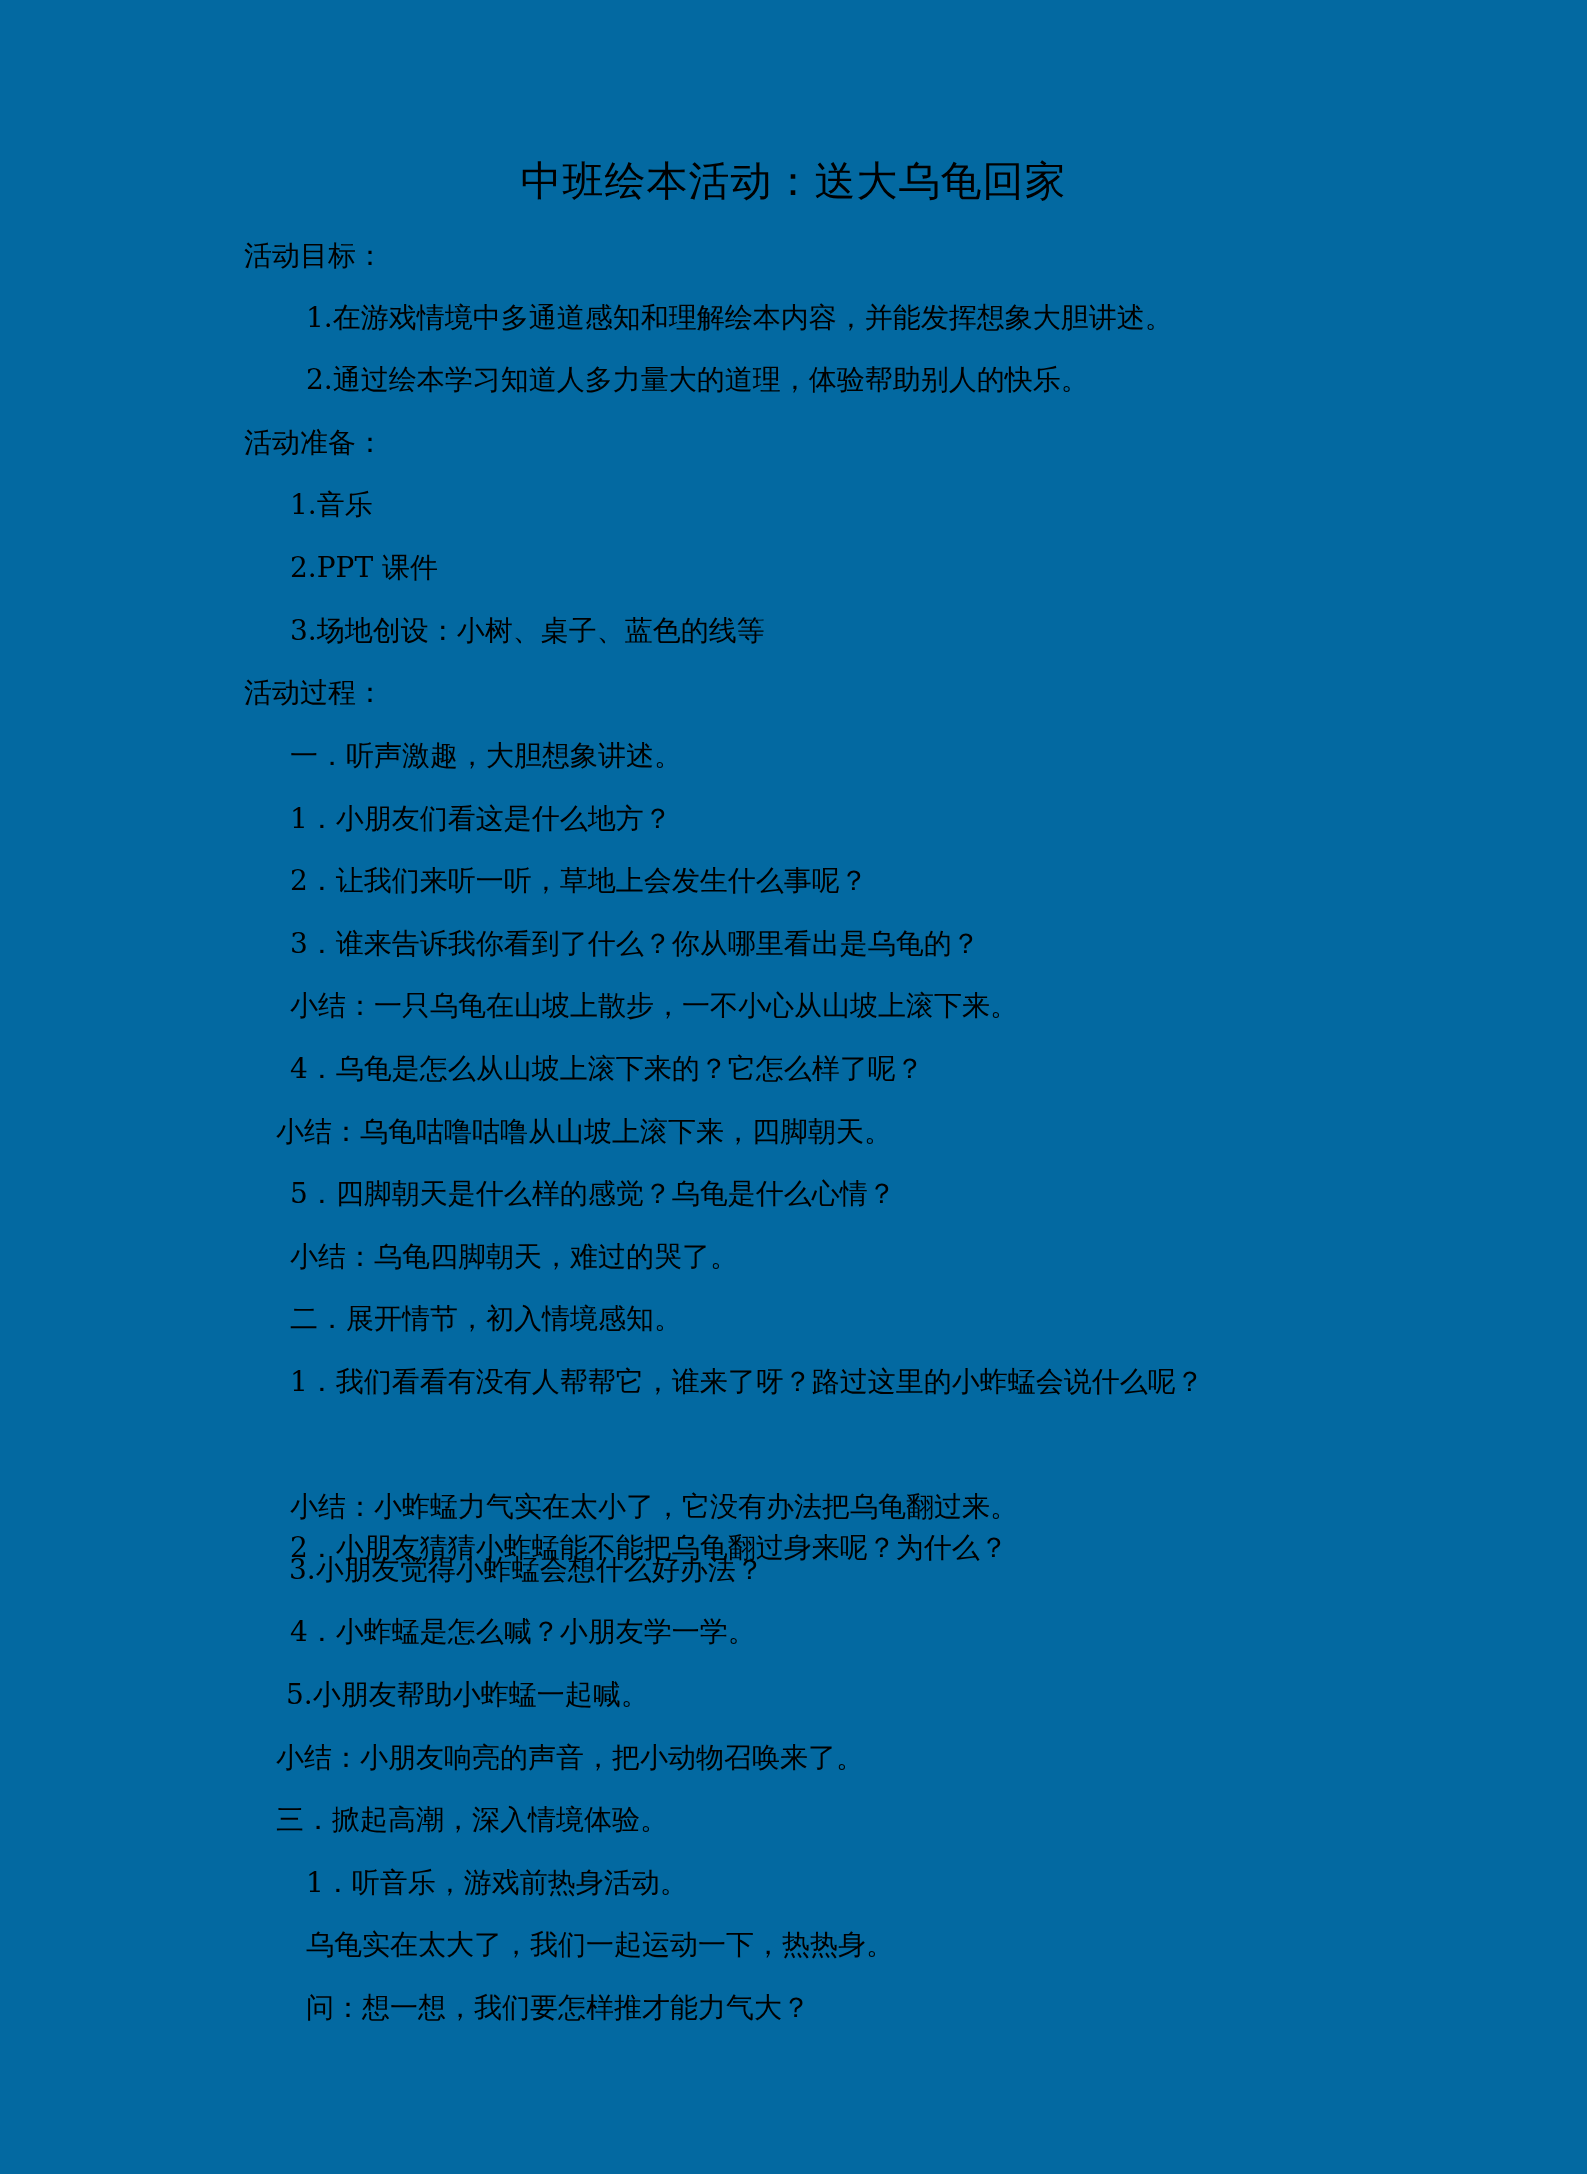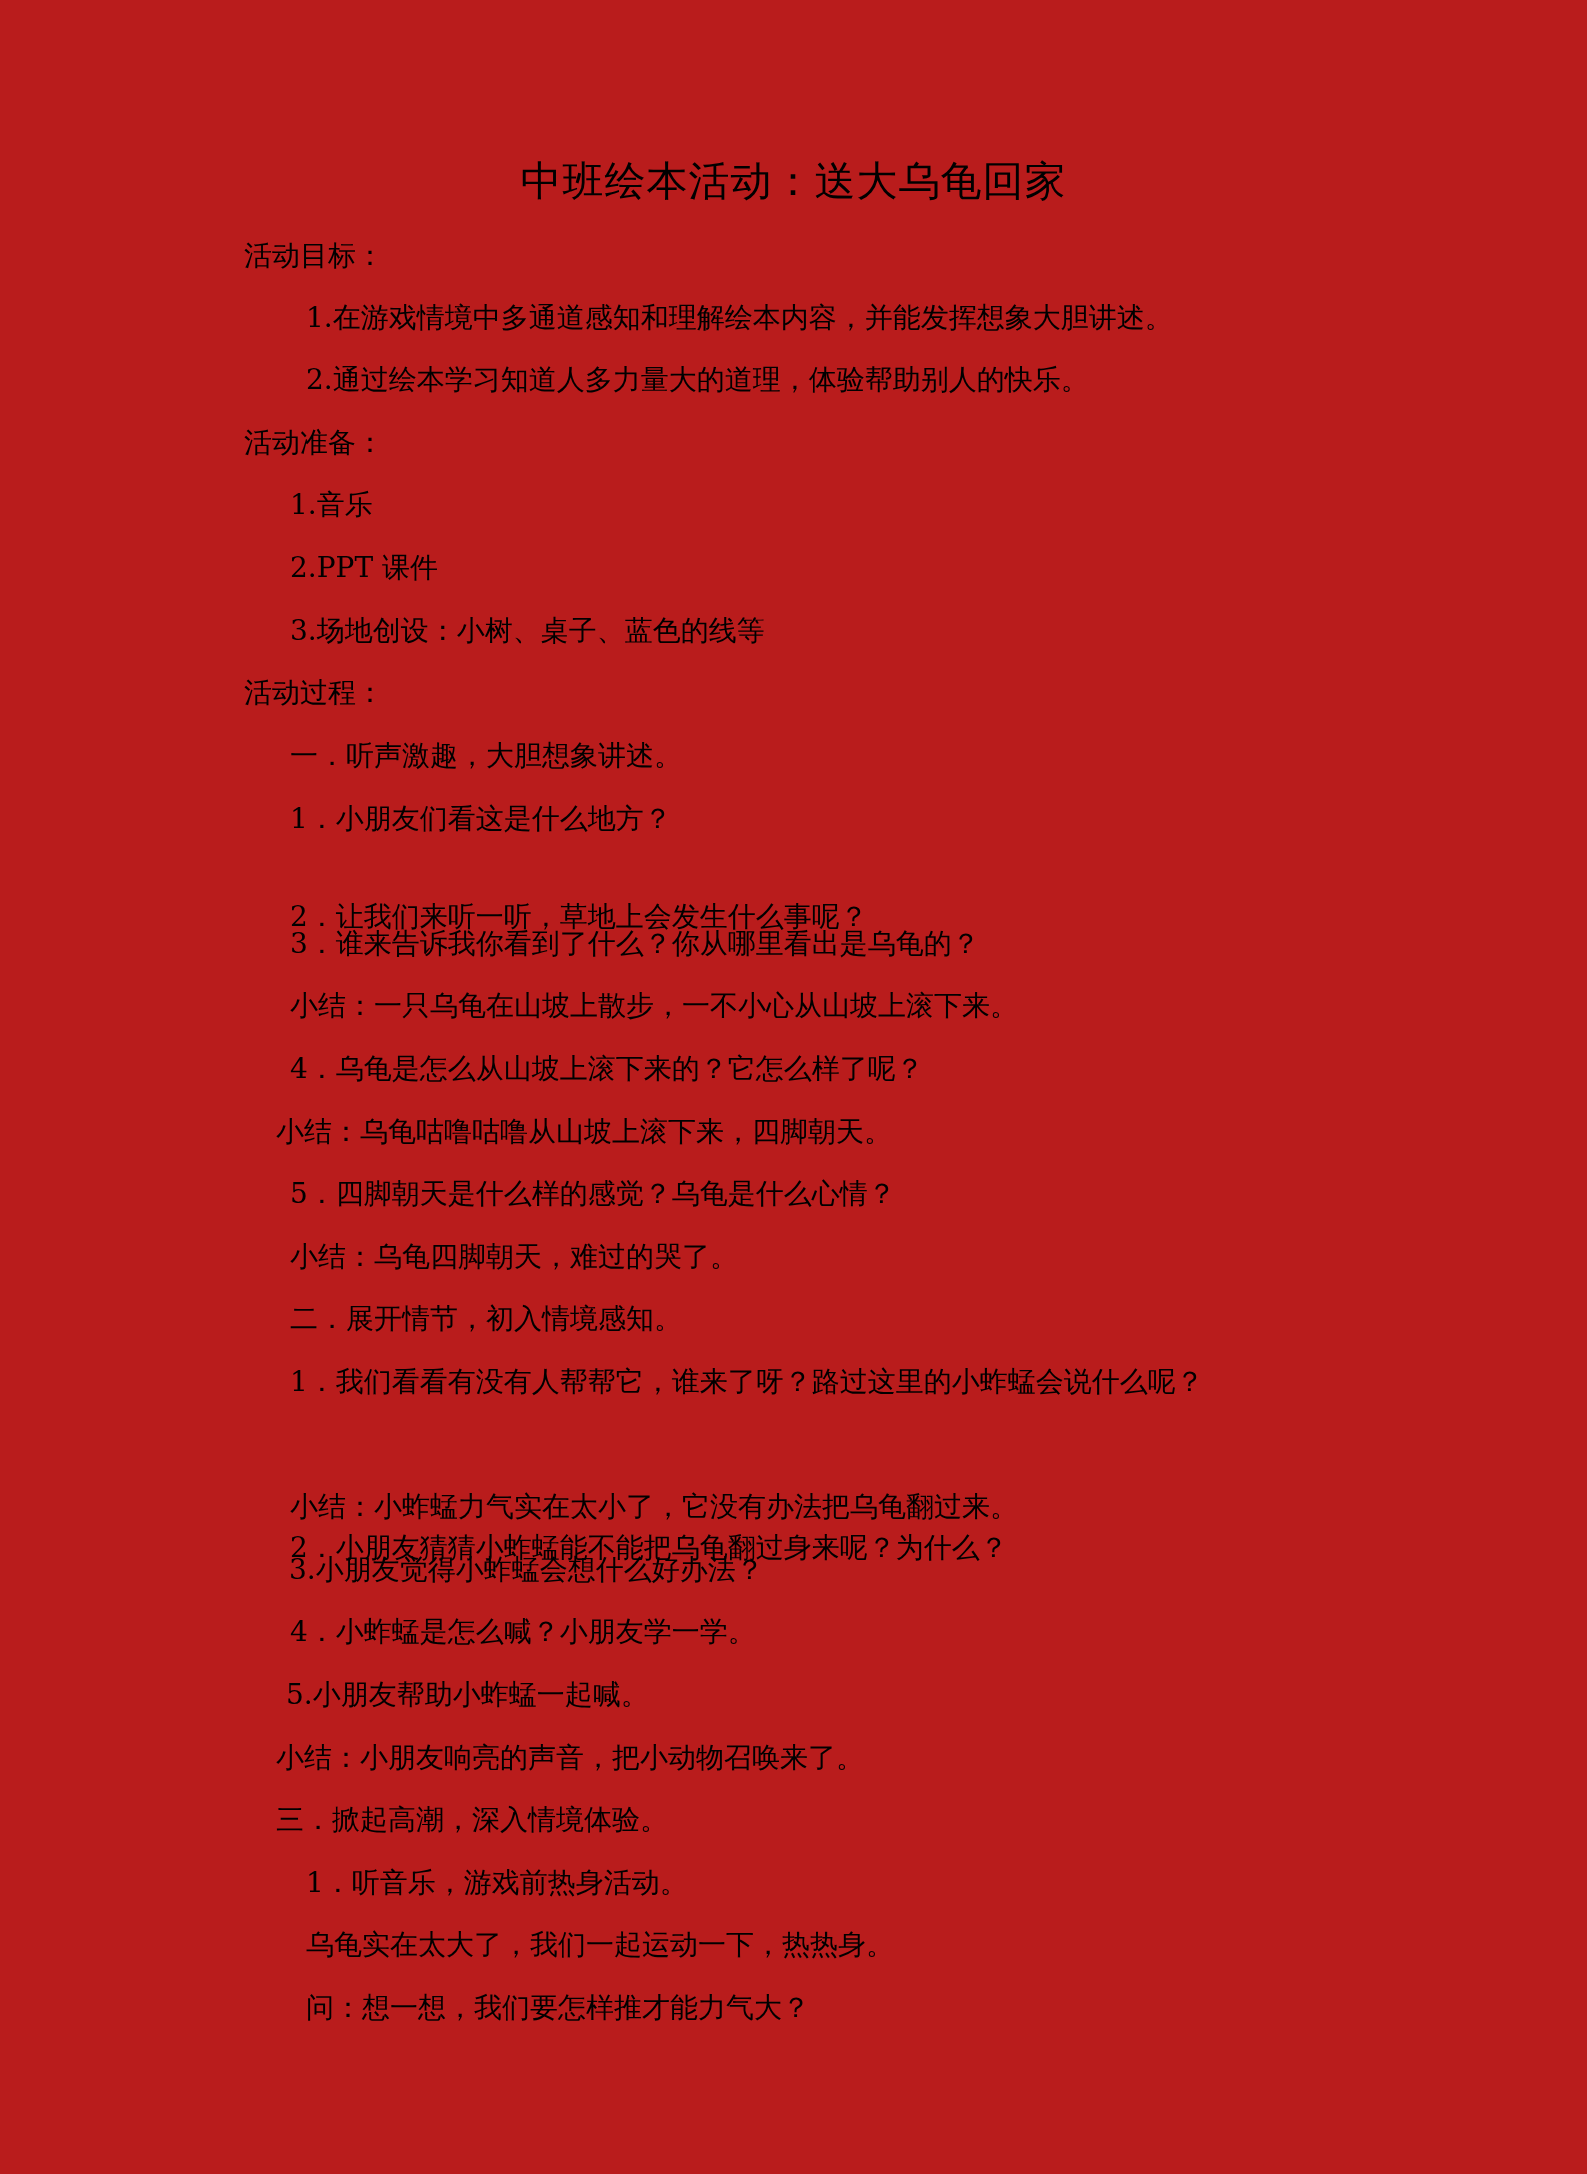--- a/index.html
+++ b/index.html
@@ -1,18 +1,18 @@
 <!DOCTYPE html>
 <html><head>
 <meta charset="utf-8">
 <style>
   html, body { margin: 0; padding: 0; background: #ffffff; }
   body { width: 1587px; height: 2174px; position: relative; overflow: hidden;
          font-family: "DejaVu Serif", "Liberation Serif", serif; color: #000; }
-  .page { position: absolute; left: 0; top: 0; width: 1587px; height: 2174px; background: #b91c1c; }
+  .page { position: absolute; left: 0; top: 0; width: 1587px; height: 2174px; background: #0369a1; }
   .title { position: absolute; left: 0; width: 1587px; top: 155px; text-align: center;
            font-size: 41px; line-height: 52px; letter-spacing: 1px; }
   .line { position: absolute; white-space: nowrap; font-size: 28px; line-height: 40px; }
   .heading { font-weight: normal; }
 </style>
 </head>
 <body>
 
 <div class="page">
   <div class="title">中班绘本活动：送大乌龟回家</div>
@@ -23,21 +23,21 @@
 
   <div class="line heading" style="left:244px;top:423px;">活动准备：</div>
   <div class="line" style="left:290px;top:485px;">1.音乐</div>
   <div class="line" style="left:290px;top:548px;">2.PPT 课件</div>
   <div class="line" style="left:290px;top:611px;">3.场地创设：小树、桌子、蓝色的线等</div>
 
   <div class="line heading" style="left:244px;top:673px;">活动过程：</div>
 
   <div class="line" style="left:290px;top:736px;">一．听声激趣，大胆想象讲述。</div>
   <div class="line" style="left:290px;top:799px;">1．小朋友们看这是什么地方？</div>
-  <div class="line" style="left:290px;top:861px;margin-top:36px;">2．让我们来听一听，草地上会发生什么事呢？</div>
+  <div class="line" style="left:290px;top:861px;">2．让我们来听一听，草地上会发生什么事呢？</div>
   <div class="line" style="left:290px;top:924px;">3．谁来告诉我你看到了什么？你从哪里看出是乌龟的？</div>
   <div class="line" style="left:290px;top:986px;">小结：一只乌龟在山坡上散步，一不小心从山坡上滚下来。</div>
   <div class="line" style="left:290px;top:1049px;">4．乌龟是怎么从山坡上滚下来的？它怎么样了呢？</div>
   <div class="line" style="left:276px;top:1112px;">小结：乌龟咕噜咕噜从山坡上滚下来，四脚朝天。</div>
   <div class="line" style="left:290px;top:1174px;">5．四脚朝天是什么样的感觉？乌龟是什么心情？</div>
   <div class="line" style="left:290px;top:1237px;">小结：乌龟四脚朝天，难过的哭了。</div>
 
   <div class="line" style="left:290px;top:1299px;">二．展开情节，初入情境感知。</div>
   <div class="line" style="left:290px;top:1362px;">1．我们看看有没有人帮帮它，谁来了呀？路过这里的小蚱蜢会说什么呢？</div>
   <div class="line" style="left:290px;top:1496px;margin-top:32px;">2．小朋友猜猜小蚱蜢能不能把乌龟翻过身来呢？为什么？</div>

